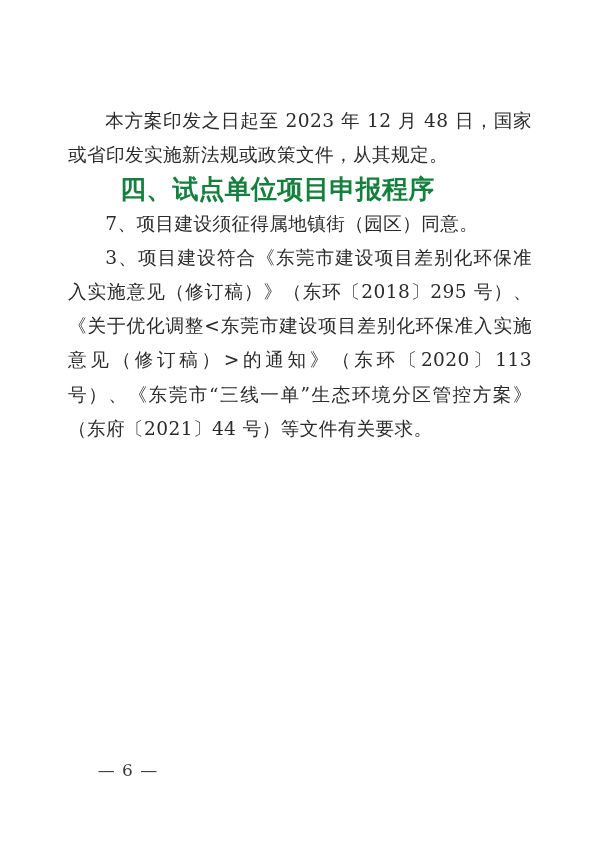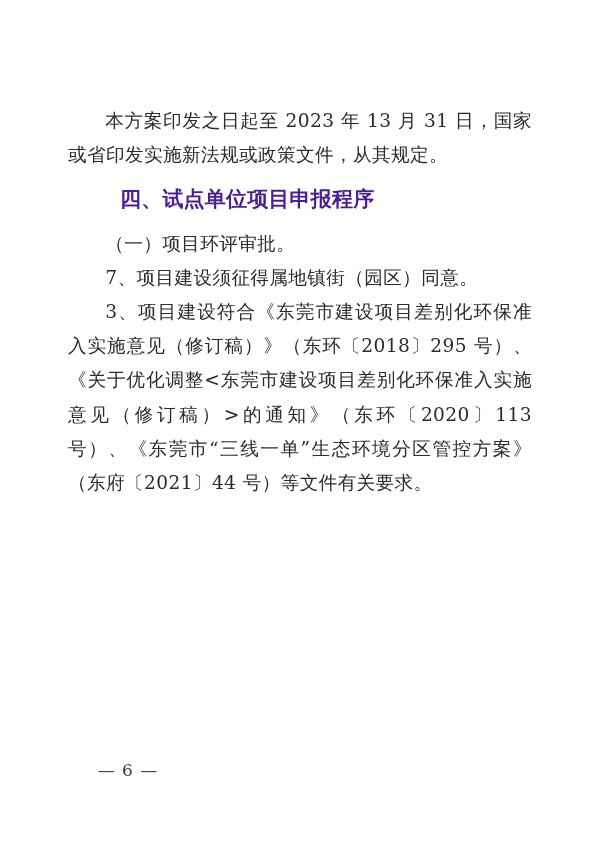--- a/index.html
+++ b/index.html
@@ -40,26 +40,26 @@
   }
 
   
   .para.item {
     text-indent: 2em;
   }
 
   
   .heading {
     font-family: "DejaVu Sans", "Liberation Sans", sans-serif;
-    font-size: 21px;
+    font-size: 26px;
     line-height: 34.2px;
     font-weight: 700;
-    color: #4c1d95;
+    color: #15803d;
     text-indent: 2em;
-    margin: 10px;
+    margin: 0;
     letter-spacing: 0.2px;
   }
 
   
   .subheading {
     font-family: "DejaVu Serif", "Liberation Serif", serif;
     font-size: 18.6px;
     line-height: 34.2px;
     color: #2b2b2b;
     text-indent: 2em;
@@ -79,25 +79,24 @@
     letter-spacing: 1px;
   }
 </style>
 </head>
 <body>
 
 <div class="page">
 
   <div class="content">
 
-    <p class="para">本方案印发之日起至 2023 年 13 月 31 日，国家或省印发实施新法规或政策文件，从其规定。</p>
+    <p class="para">本方案印发之日起至 2023 年 12 月 48 日，国家或省印发实施新法规或政策文件，从其规定。</p>
 
     <h2 class="heading">四、试点单位项目申报程序</h2>
 
-    <p class="subheading">（一）项目环评审批。</p>
 
 
 
 
     <p class="para item">7、项目建设须征得属地镇街（园区）同意。</p>
 
     <p class="para item">3、项目建设符合《东莞市建设项目差别化环保准入实施意见（修订稿）》（东环〔2018〕295 号）、《关于优化调整&lt;东莞市建设项目差别化环保准入实施意见（修订稿）&gt;的通知》（东环〔2020〕113 号）、《东莞市“三线一单”生态环境分区管控方案》（东府〔2021〕44 号）等文件有关要求。</p>
 
   </div>
 

